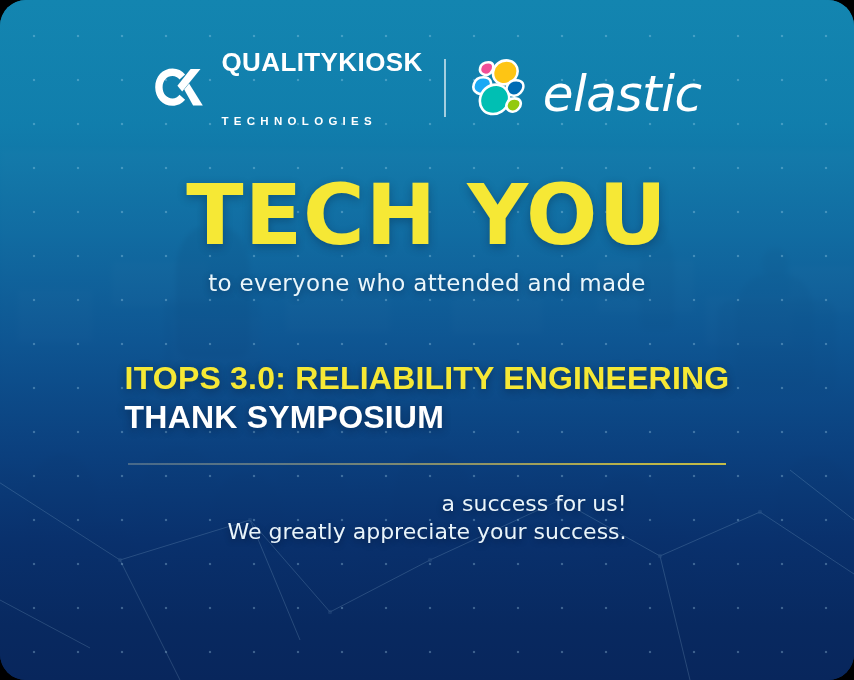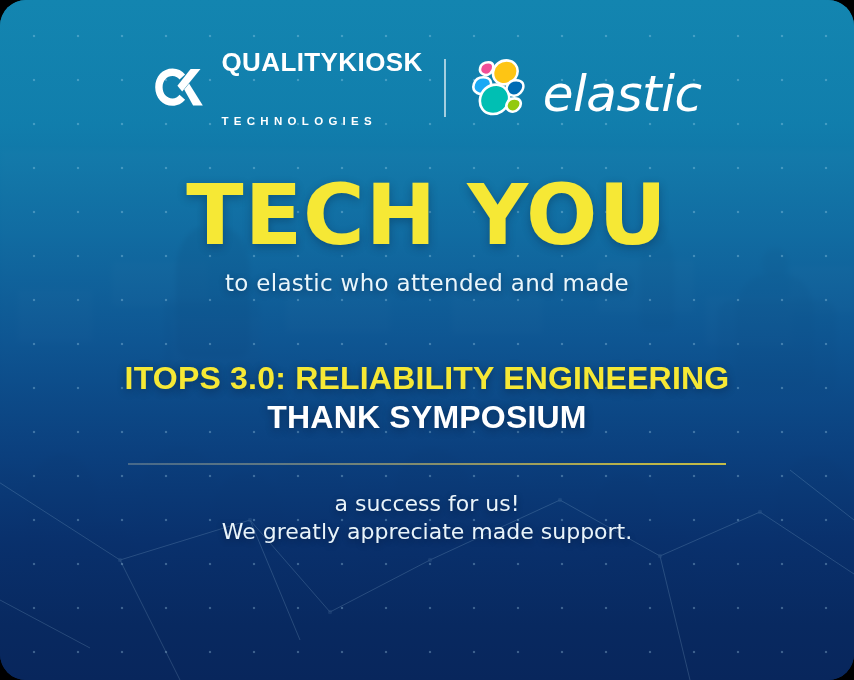--- a/index.html
+++ b/index.html
@@ -193,21 +193,21 @@
     font-size: 23px;
     font-weight: normal;
     letter-spacing: 0.3px;
     color: #eaf6fb;
     text-shadow: 0 2px 7px rgba(0,20,45,0.42);
   }
 
   
   .event-title {
     margin-top: 63px;
-    text-align: center;
+    text-align: left;
     font-family: "Liberation Sans", sans-serif;
     font-weight: bold;
     font-size: 32px;
     line-height: 1.22;
     letter-spacing: 0.2px;
     text-shadow: 0 2px 8px rgba(0,15,40,0.45);
   }
   .event-line1 { color: #F6E835; display: block; }
   .event-line2 { color: #ffffff; display: block; }
 
@@ -220,21 +220,21 @@
         rgba(120,140,150,0.55) 0%,
         rgba(140,150,130,0.7) 30%,
         rgba(170,165,95,0.85) 60%,
         rgba(196,186,70,0.95) 85%,
         rgba(205,195,70,0.95) 100%);
   }
 
   
   .closing {
     margin-top: 25px;
-    text-align: center;
+    text-align: right;
     font-family: "DejaVu Sans", sans-serif;
     font-size: 22px;
     font-weight: normal;
     line-height: 1.28;
     color: #e9f4fa;
     text-shadow: 0 2px 6px rgba(0,15,40,0.45);
   }
   .closing span { display: block; }
 </style>
 </head>
@@ -346,28 +346,28 @@
             <path fill="#00BFB3" d="M27.2 27.6c-8.5 0-15.2 6.2-16.2 14.6-.9 7.5 3.6 13.7 10.7 14.7 7.6 1.1 15-3.6 17.6-11 2.5-7.2-.6-14.3-7-17-1.6-.7-3.4-1.3-5.1-1.3z"></path>
             <path fill="#93C90E" d="M45.6 41.4c-3.6 0-6.6 2-7.7 5.1-1.1 2.9-.1 5.9 2.5 7.3 2.8 1.5 6.4.8 8.8-1.7 2.3-2.4 3.1-5.8 1.9-8.2-1-1.7-3-2.5-5.5-2.5z"></path>
           </g>
         </svg>
         <div class="el-word">elastic</div>
       </div>
 
     </div>
 
     <div class="thank-you">TECH YOU</div>
-    <div class="thank-sub">to elastic who attended and made</div>
+    <div class="thank-sub">to everyone who attended and made</div>
 
     <div class="event-title">
       <span class="event-line1">ITOPS 3.0: RELIABILITY ENGINEERING</span>
       <span class="event-line2">THANK SYMPOSIUM</span>
     </div>
 
     <div class="rule"></div>
 
     <div class="closing">
       <span>a success for us!</span>
-      <span>We greatly appreciate made support.</span>
+      <span>We greatly appreciate your success.</span>
     </div>
 
   </div>
 </div>
 
 </body></html>

